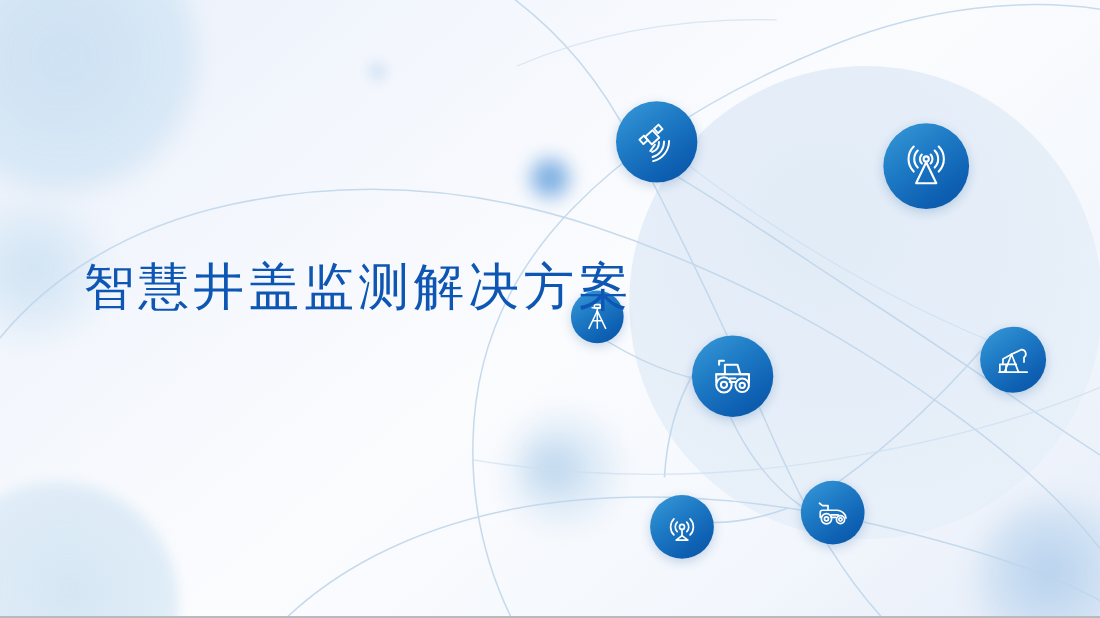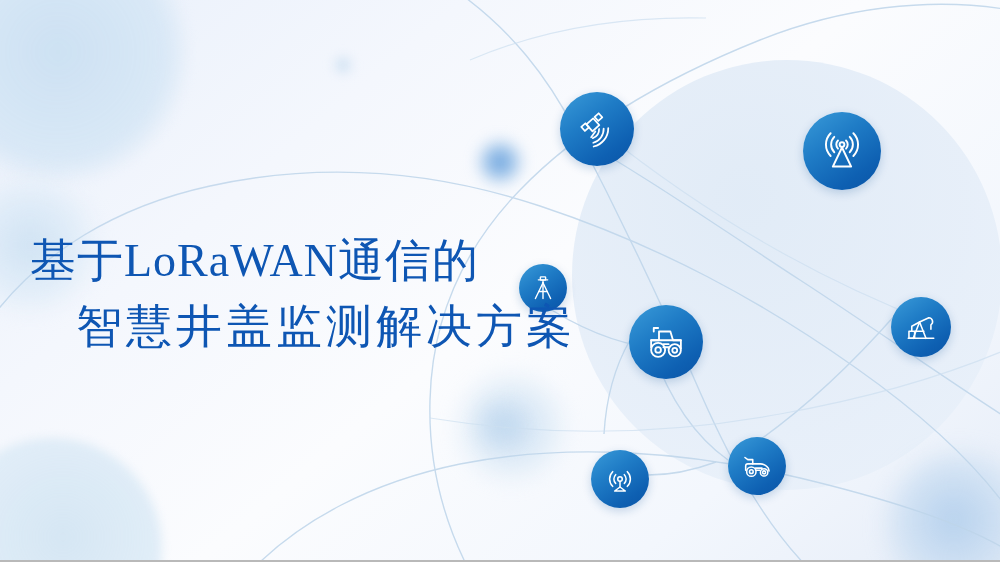--- a/index.html
+++ b/index.html
@@ -256,17 +256,16 @@
         <circle cx="34" cy="33" r="2.1"></circle>
         <path d="M 8 30 L 8 24 C 8 22 9 21 11 21 L 18 21 L 18 15 L 11 15 L 7 12"></path>
         <path d="M 18 21 L 29 21 C 33 21 37 23 40 27 L 41 31"></path>
         <path d="M 22 27 L 31 27"></path>
         <path d="M 22 30 L 28 30"></path>
       </svg>
     </span>
   </div>
 
   <div class="title-block">
-    <div class="title-line">基于LoRaWAN通信的</div>
     <div class="title-line second">智慧井盖监测解决方案</div>
   </div>
 
 </div>
 
 </body></html>

